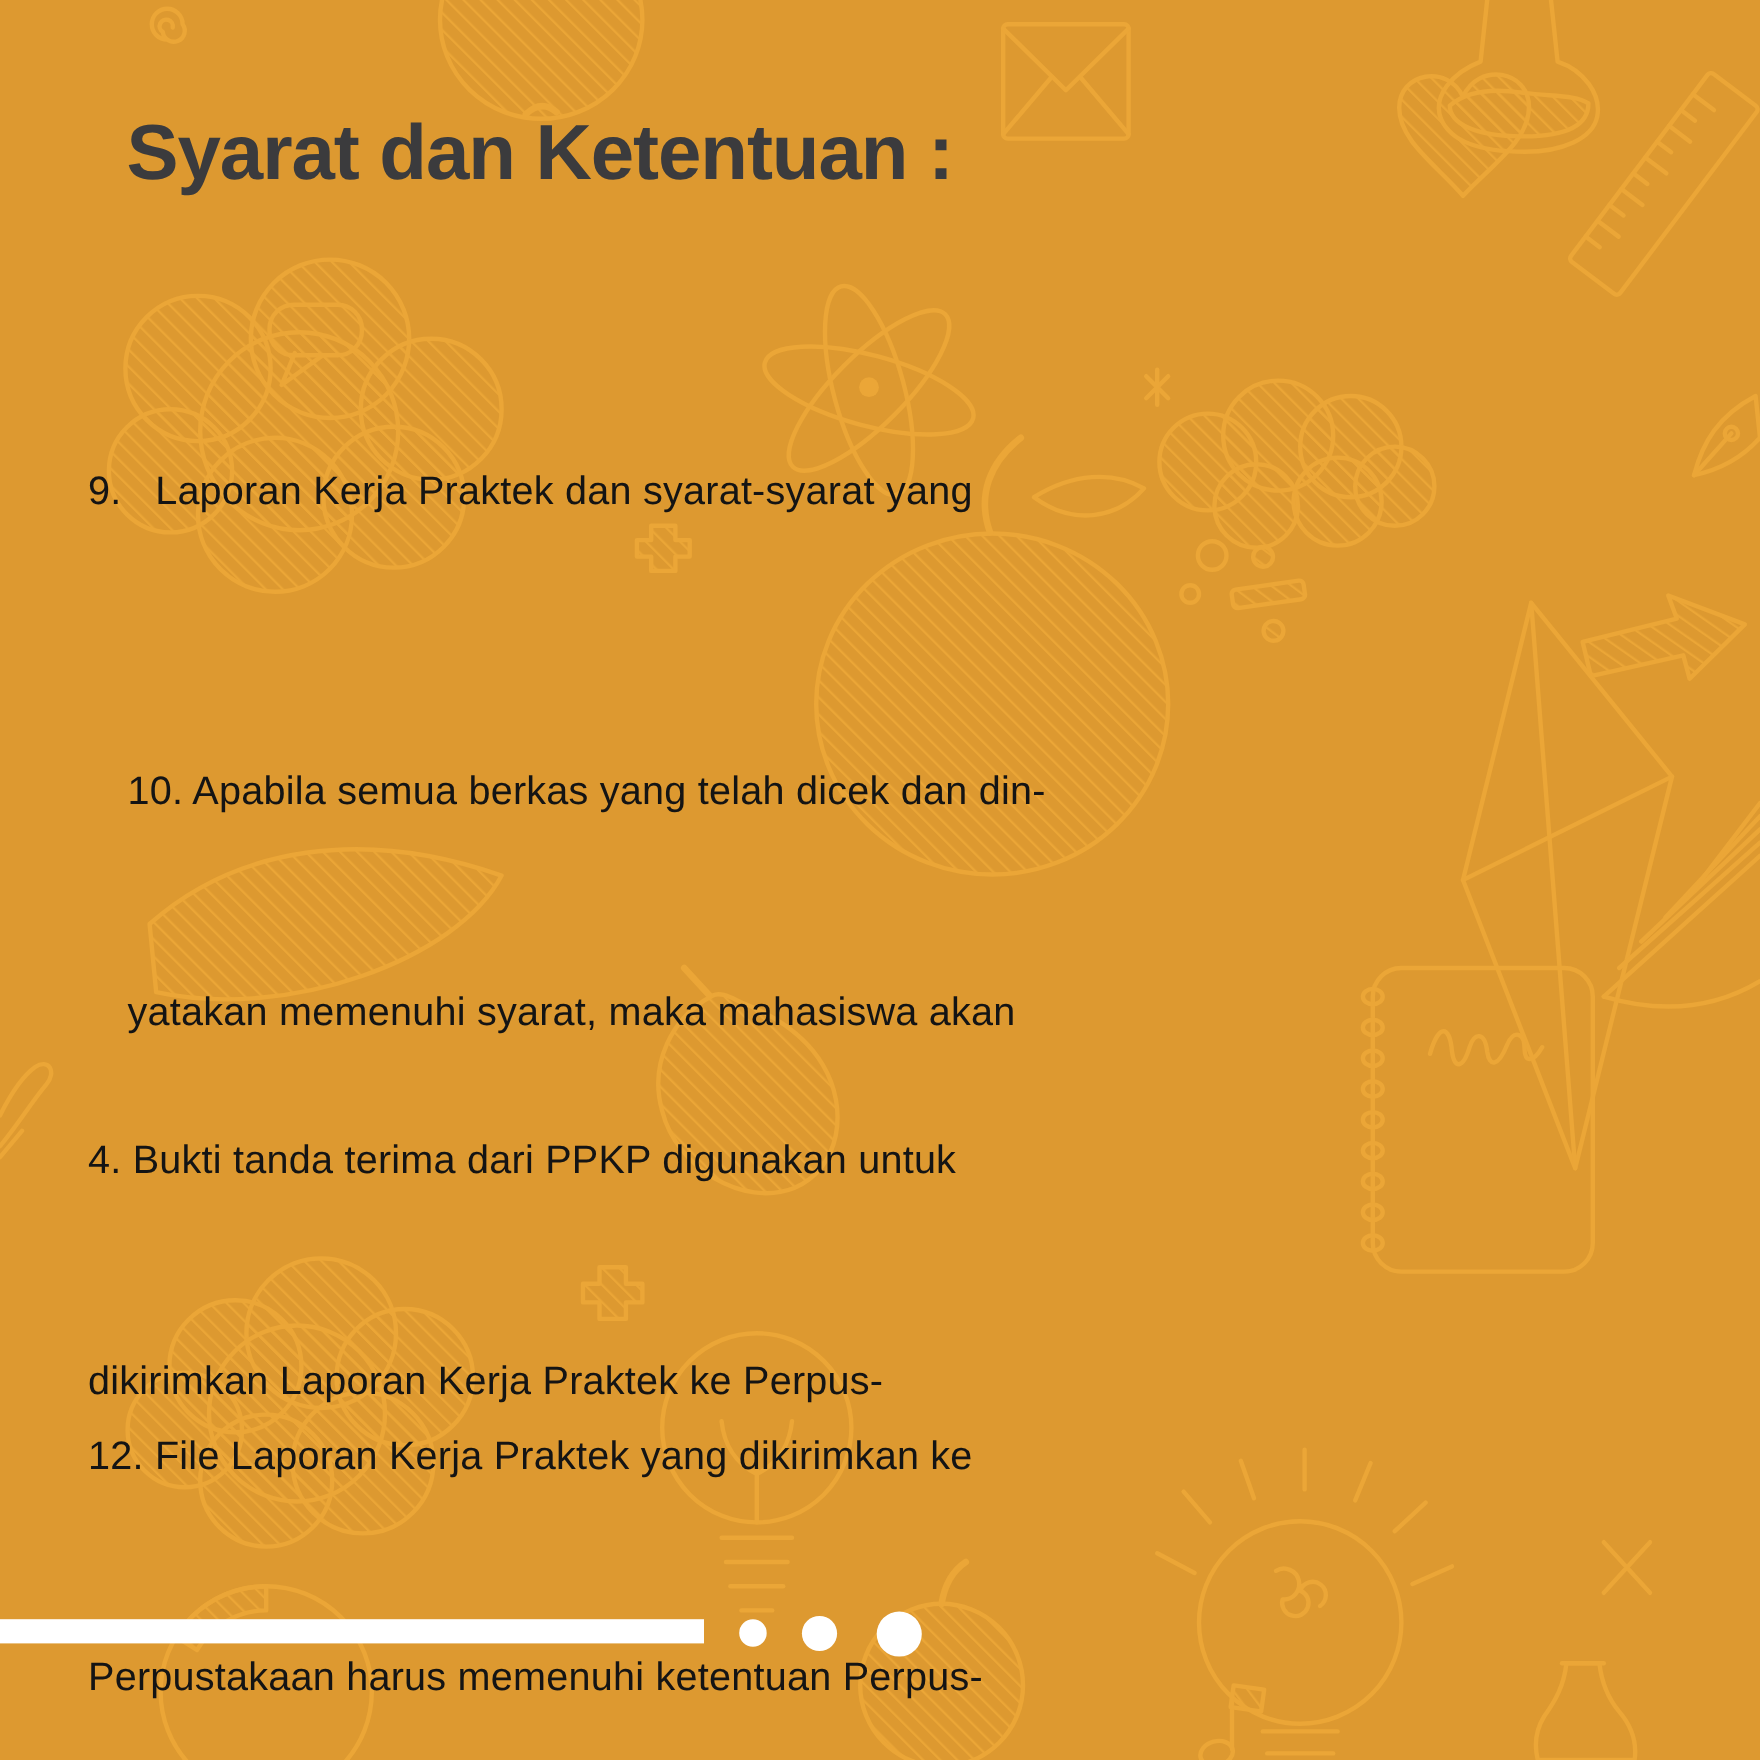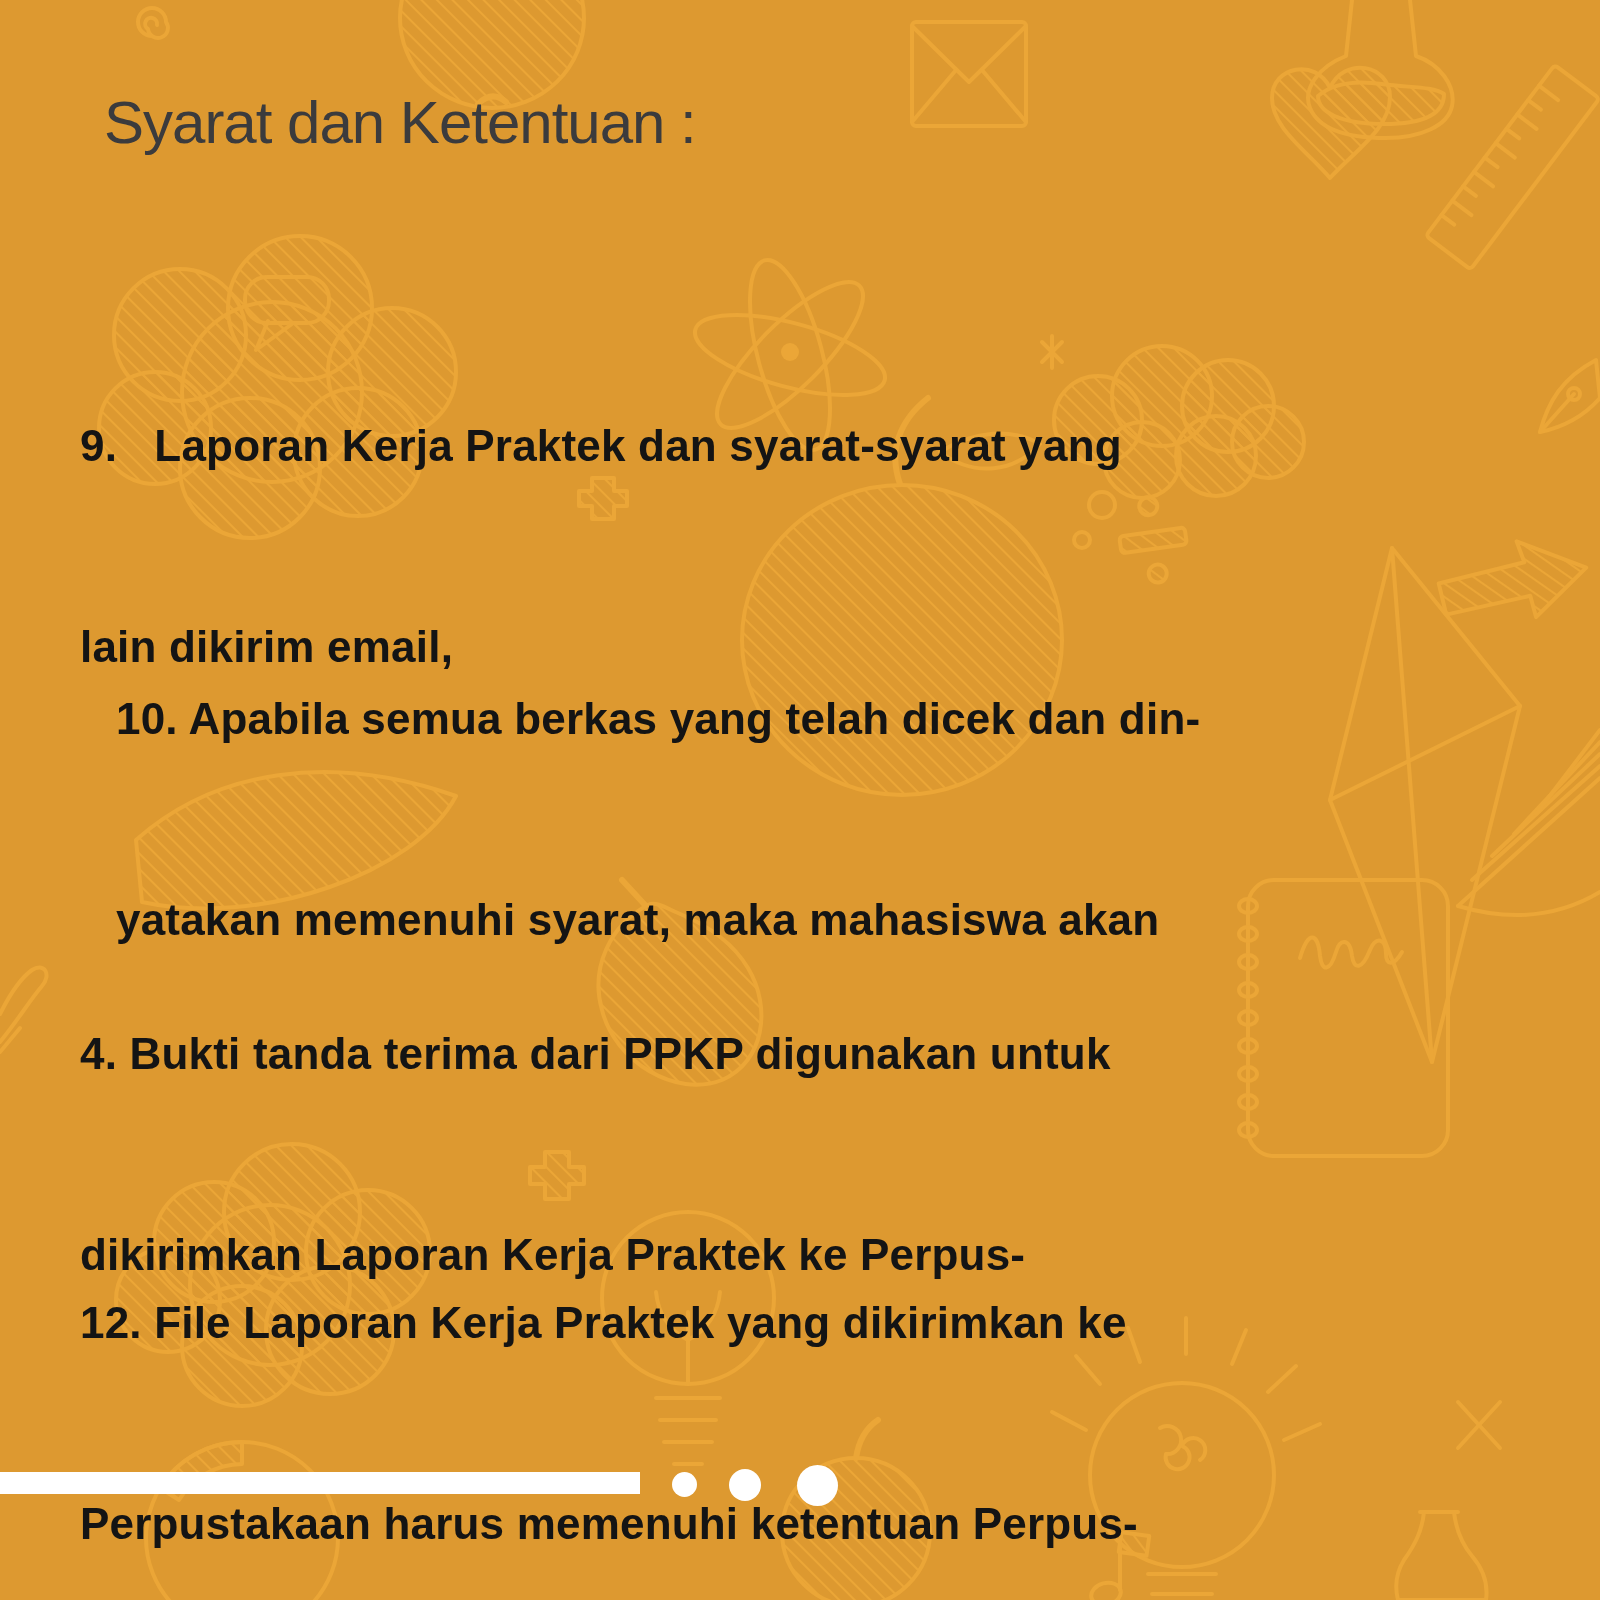--- a/index.html
+++ b/index.html
@@ -12,27 +12,27 @@
   .doodles { position:absolute; left:0; top:0; width:1600px; height:1600px; z-index:0; }
   .doodles path, .doodles rect, .doodles circle, .doodles ellipse, .doodles line, .doodles polyline {
     stroke:#EBA637; stroke-width:4; fill:none; stroke-linecap:round; stroke-linejoin:round;
   }
   .doodles .hatch { fill:url(#hatch); }
   .doodles .solid { fill:#EBA637; stroke:none; }
   .doodles .thick { stroke-width:6; }
   .doodles .thin  { stroke-width:3.2; }
 
   .page-title {
-    position:absolute; left:104px; top:88px; z-index:2; margin:0;
-    font-size:60px; font-weight:normal; letter-spacing:-1px;
+    position:absolute; left:104px; top:88px; z-index:2; margin:11px;
+    font-size:71px; font-weight:bold; letter-spacing:-1px;
     color:#3B3B3D; white-space:pre;
   }
   .item {
     position:absolute; left:80px; width:1480px; z-index:2;
-    font-size:44px; font-weight:bold; color:#141414;
+    font-size:36px; font-weight:normal; color:#141414;
     line-height:67px; white-space:pre-wrap; letter-spacing:0.2px;
   }
   .item .ln { display:block; }
   #item-9  { top:278px; }
   #item-10 { top:551px;margin-left:36px; }
   #item-11 { top:886px; }
   #item-12 { top:1155px; }
   .email { color:#FFFFFF; }
 
   .footer-bar {
@@ -234,21 +234,20 @@
       <line x1="1042" y1="342" x2="1062" y2="362"></line>
       <line x1="1062" y1="342" x2="1042" y2="362"></line>
       <line x1="1052" y1="336" x2="1052" y2="368"></line>
     </g>
   </svg>
 
   <h1 class="page-title">Syarat dan Ketentuan :</h1>
 
   <section class="item" id="item-9">
     <span class="ln">9.   Laporan Kerja Praktek dan syarat-syarat yang</span>
-    <span class="ln">lain dikirim email,</span>
   </section>
 
   <section class="item" id="item-10">
     <span class="ln">10. Apabila semua berkas yang telah dicek dan din-</span>
     <span class="ln">yatakan memenuhi syarat, maka mahasiswa akan</span>
   </section>
 
   <section class="item" id="item-11">
     <span class="ln">4. Bukti tanda terima dari PPKP digunakan untuk</span>
     <span class="ln">dikirimkan Laporan Kerja Praktek ke Perpus-</span>

